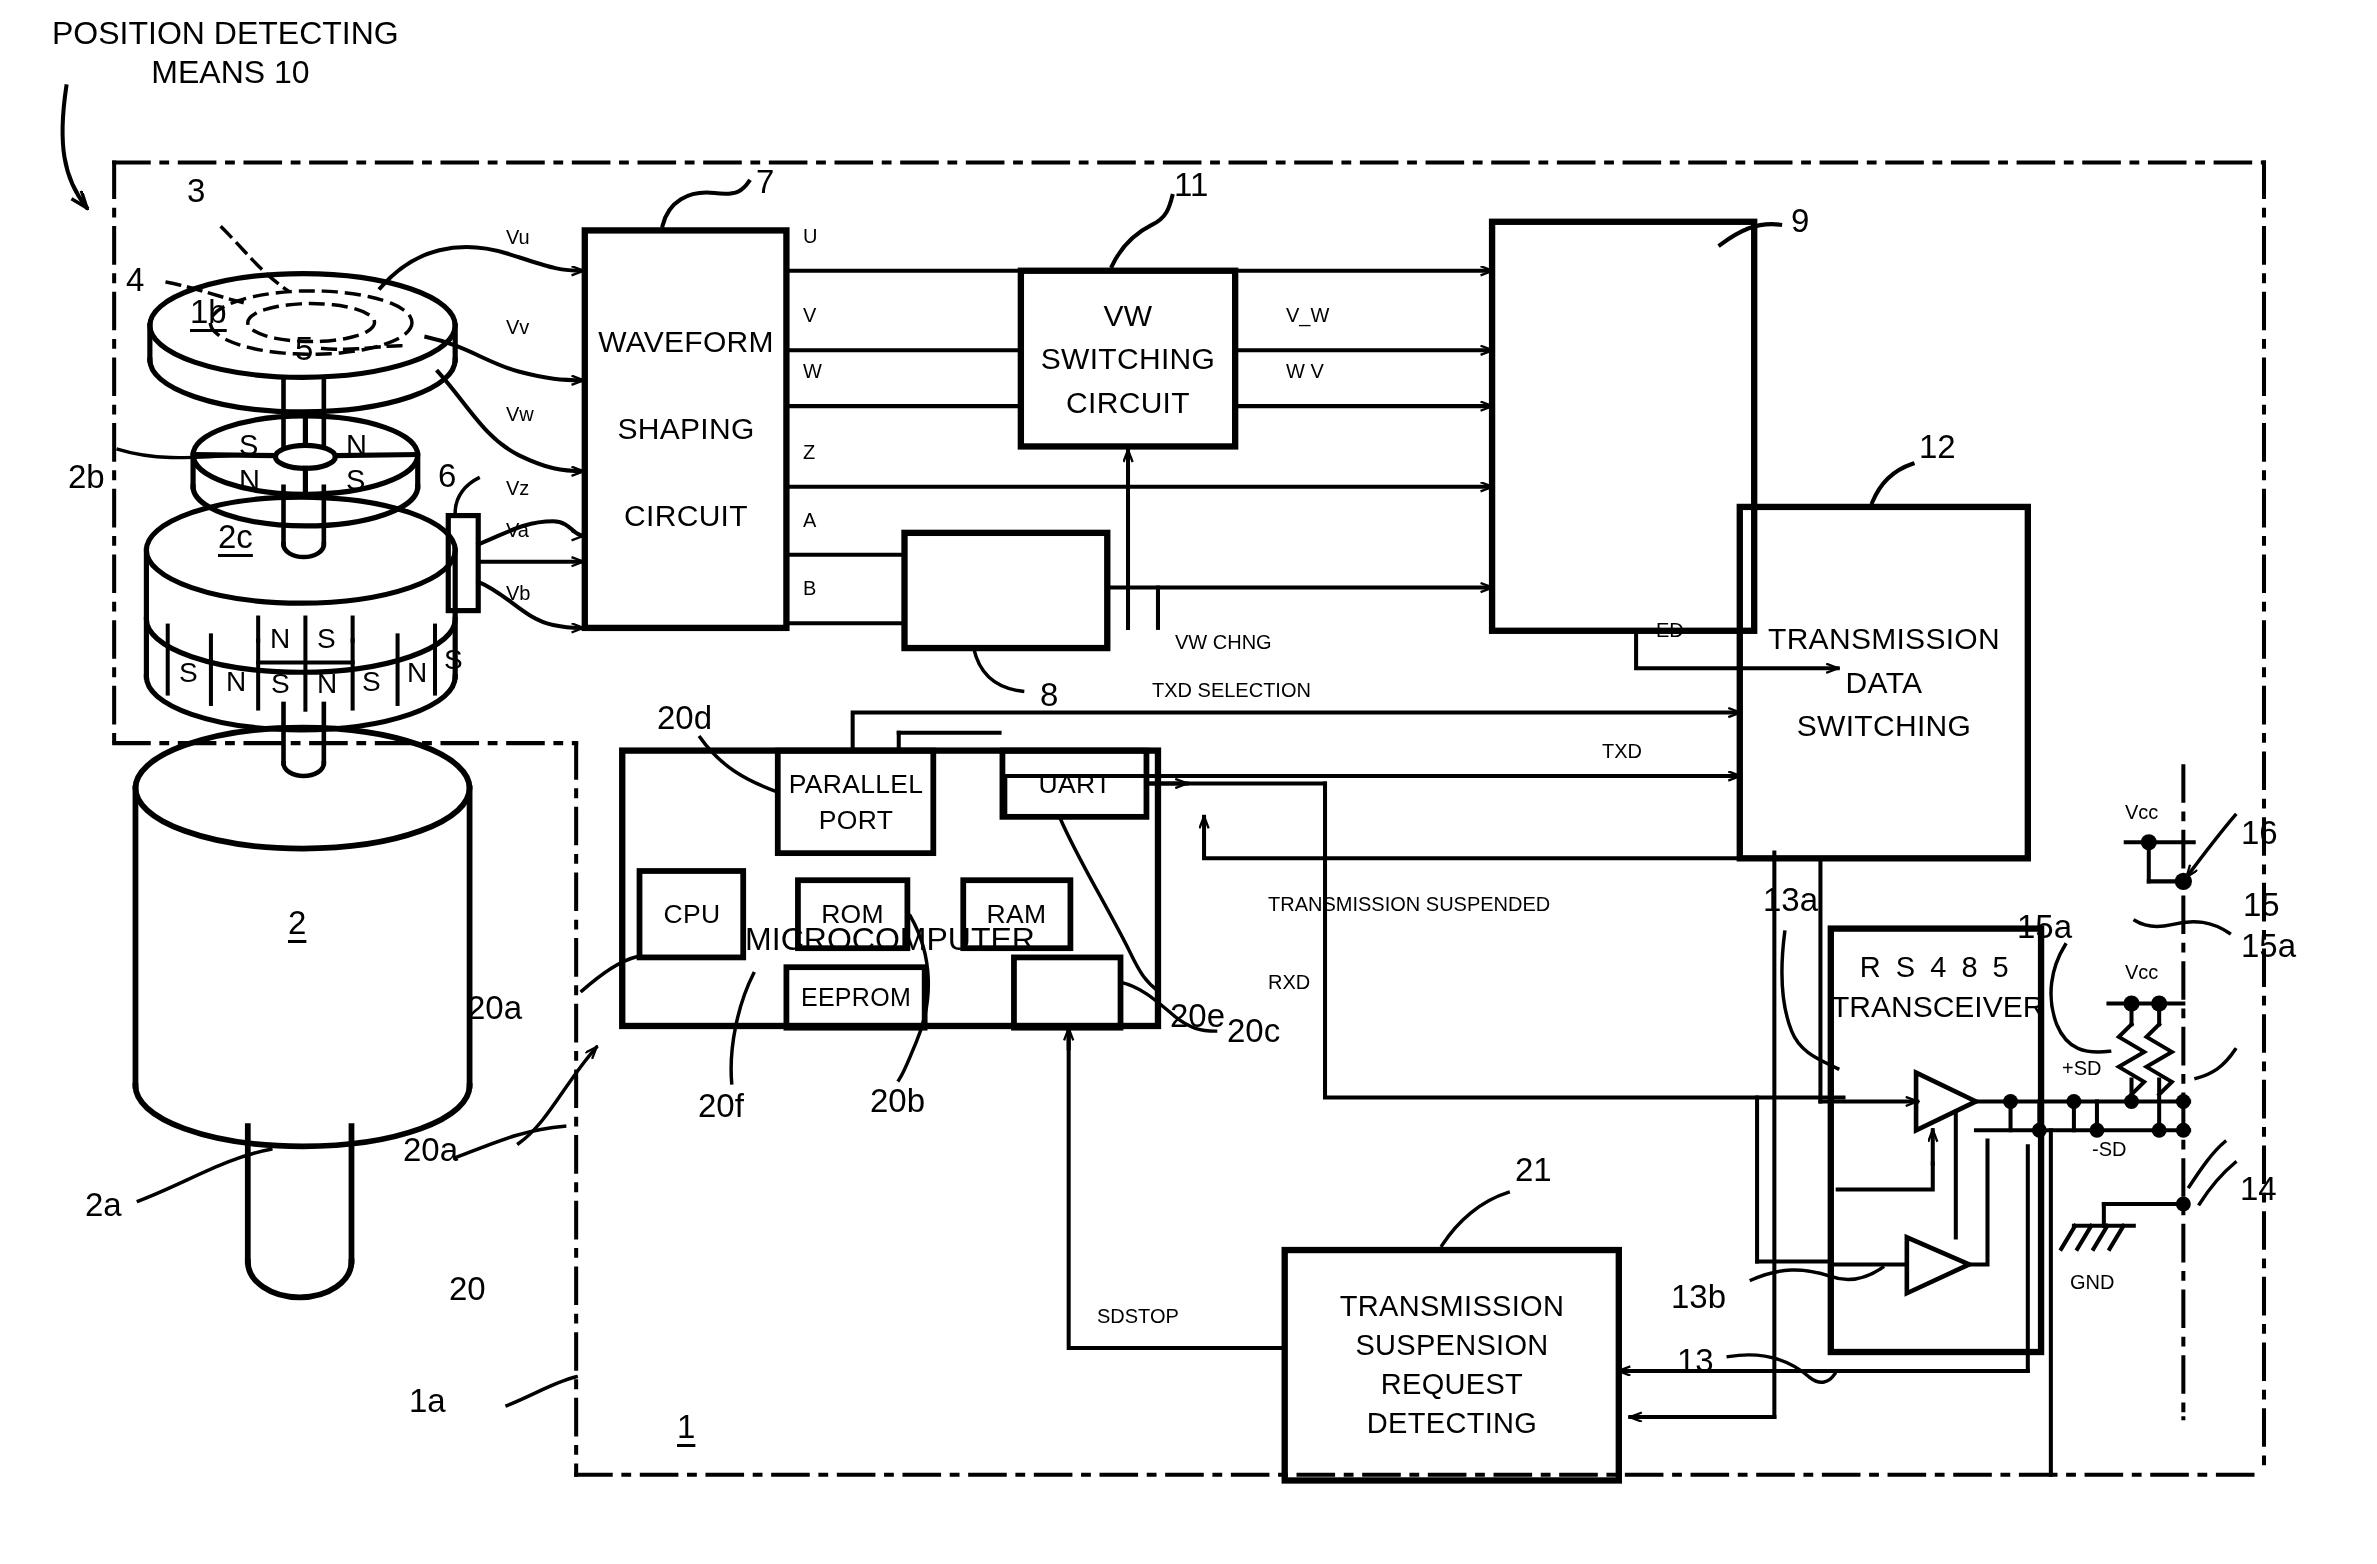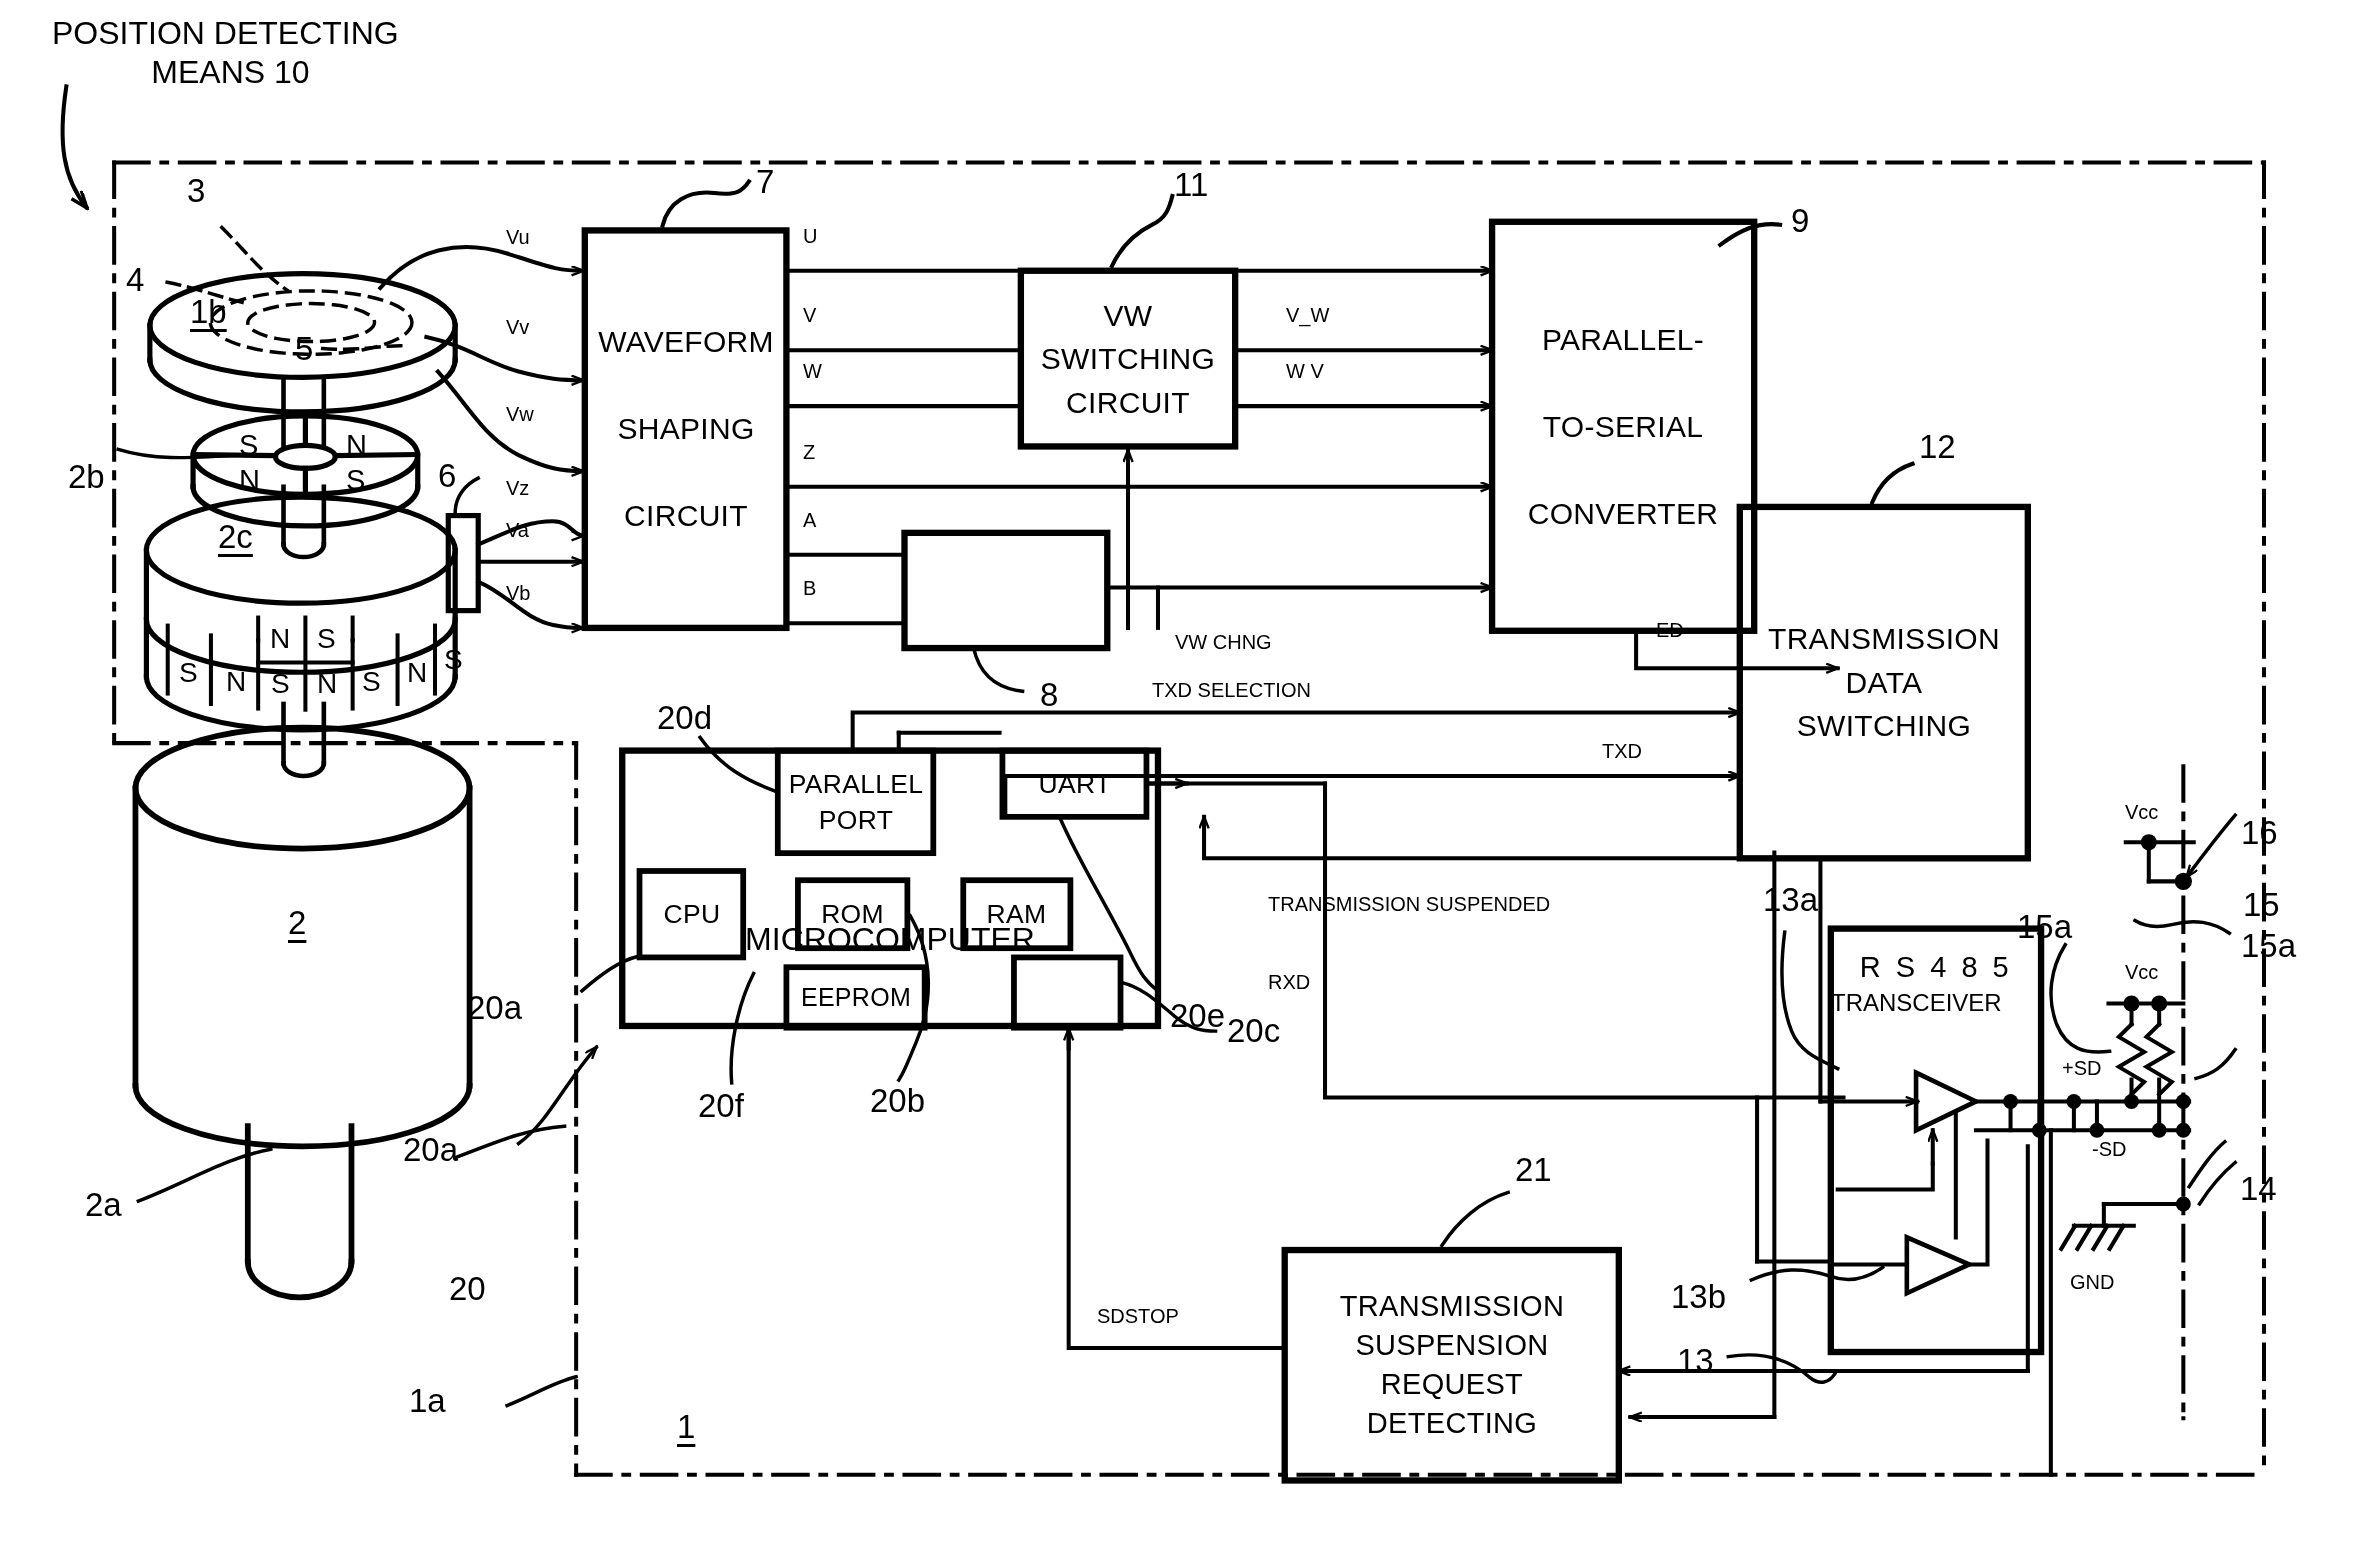--- a/index.html
+++ b/index.html
@@ -382,25 +382,20 @@
 CIRCUIT</div>
   <div class="lbl refnum" style="left:1174px;top:167px;">11</div>
 
   <div class="lbl sig" style="left:1286px;top:304px;">V_W</div>
   <div class="lbl sig" style="left:1286px;top:360px;">W V</div>
 
   <div class="lbl refnum" style="left:1040px;top:677px;">8</div>
 
   <div class="lbl sig" style="left:1175px;top:599px;margin-top:32px;">VW CHNG</div>
 
-  <div class="blocktext" style="left:1492px;top:222px;width:262px;height:409px;">PARALLEL-
-
-TO-SERIAL
-
-CONVERTER</div>
   <div class="lbl refnum" style="left:1791px;top:203px;">9</div>
 
   <div class="lbl sig" style="left:1656px;top:619px;">ED</div>
 
   <div class="blocktext" style="left:1740px;top:507px;width:288px;height:351px;">TRANSMISSION
 DATA
 SWITCHING</div>
   <div class="lbl refnum" style="left:1919px;top:429px;">12</div>
 
   <div class="lbl sig" style="left:1152px;top:679px;">TXD SELECTION</div>
@@ -426,21 +421,21 @@
 
   <div class="lbl sig" style="left:1097px;top:1305px;">SDSTOP</div>
 
   <div class="blocktext" style="left:1285px;top:1250px;width:334px;height:230px;font-size:29px;line-height:1.34;">TRANSMISSION
 SUSPENSION
 REQUEST
 DETECTING</div>
   <div class="lbl refnum" style="left:1515px;top:1152px;">21</div>
 
   <div class="lbl" style="left:1831px;top:951px;width:210px;text-align:center;font-size:29px;letter-spacing:3.5px;">R S 4 8 5</div>
-  <div class="lbl" style="left:1831px;top:990px;width:210px;font-size:24px;">TRANSCEIVER</div>
+  <div class="lbl" style="left:1831px;top:990px;width:210px;text-align:center;font-size:30px;">TRANSCEIVER</div>
 
   <div class="lbl refnum" style="left:1763px;top:882px;">13a</div>
   <div class="lbl refnum" style="left:1671px;top:1279px;">13b</div>
   <div class="lbl refnum" style="left:1677px;top:1343px;">13</div>
 
   <div class="lbl sig" style="left:2125px;top:801px;">Vcc</div>
   <div class="lbl sig" style="left:2125px;top:961px;">Vcc</div>
   <div class="lbl refnum" style="left:2241px;top:815px;">16</div>
   <div class="lbl refnum" style="left:2243px;top:887px;">15</div>
   <div class="lbl refnum" style="left:2241px;top:928px;">15a</div>

